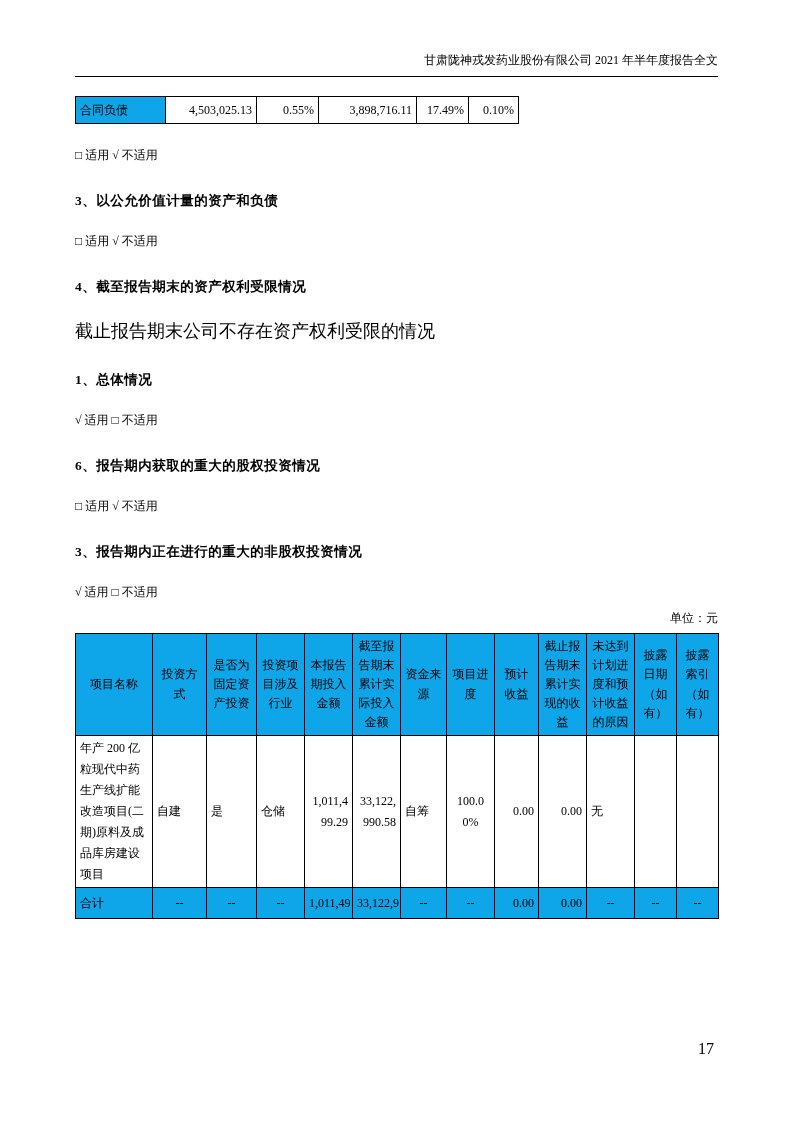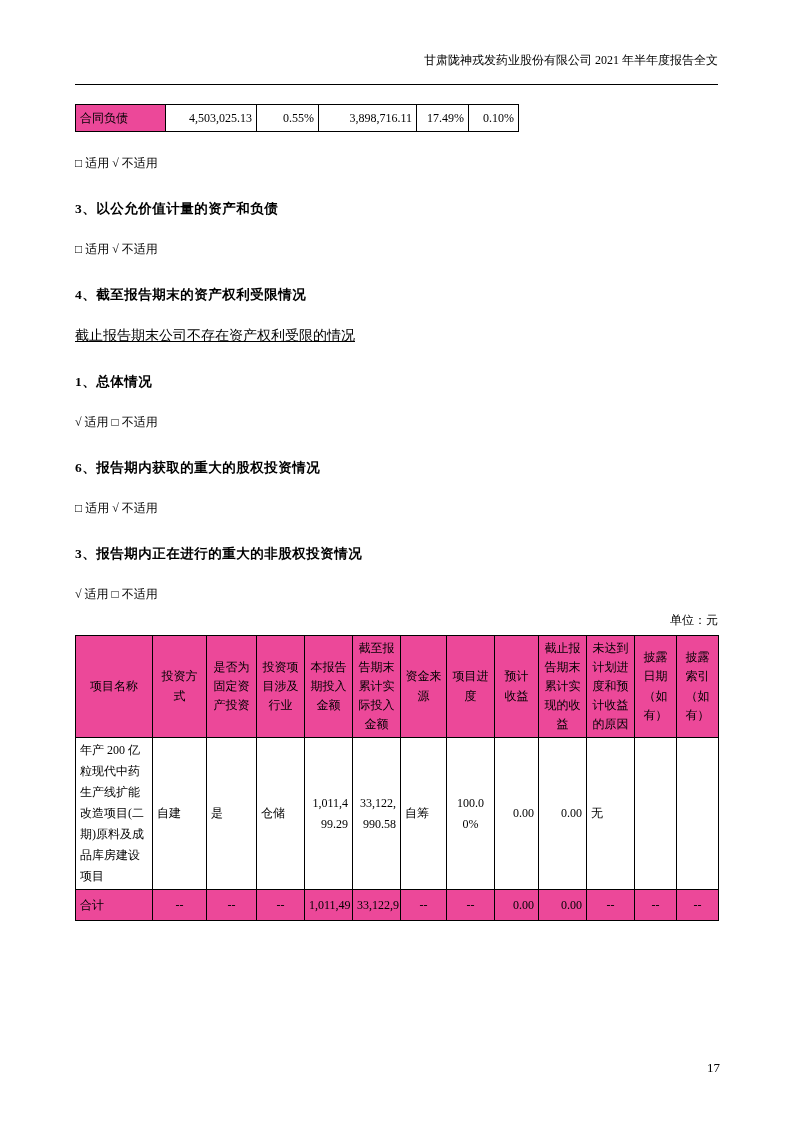--- a/index.html
+++ b/index.html
@@ -4,53 +4,53 @@
 <style>
   * { margin:0; padding:0; box-sizing:border-box; }
   html,body { background:#ffffff; }
   body {
     width:793px; height:1122px; margin:0 auto;
     font-family:"Liberation Serif","DejaVu Serif",serif;
     color:#000;
   }
   .page { position:relative; width:793px; height:1122px; padding:52px 75px 0 75px; }
 
-  .doc-header { text-align:right; font-size:12px; padding-bottom:15px; border-bottom:1px solid #000; }
+  .doc-header { text-align:right; font-size:12px; padding-bottom:7px; border-bottom:1px solid #000; }
 
   table { border-collapse:collapse; table-layout:fixed; width:643px; }
   .tbl td { border:1px solid #000; font-size:12px; padding:2px 4px; vertical-align:middle; overflow:hidden; }
-  .shade { background:#ec4899; }
+  .shade { background:#0ea5e9; }
   .num { text-align:right; }
   .ctr { text-align:center; }
   .lft { text-align:left; }
   .brk { word-break:break-all; }
   .tight { padding:2px 2px; }
   .nowrap { white-space:nowrap; }
 
   .t-liability { width:443px; margin-top:19px; }
   .t-liability tr { height:27px; }
 
   .h3 { font-size:13.5px; font-weight:bold; margin-top:28px; letter-spacing:0.5px; }
   .h2 { font-size:15px;  font-weight:bold; margin-top:30px; letter-spacing:0.5px; }
   .apply { font-size:12px; margin-top:23px; }
-  .body-text { font-size:14px; margin-top:23px;text-decoration:underline; }
+  .body-text { font-size:18px; margin-top:23px; }
 
   .t-overall { margin-top:13px; }
   .t-overall tr { height:27px; }
   .t-overall .head td { text-align:center; }
 
   .unit { text-align:right; font-size:12px; margin-top:9px; }
 
   .t-invest { margin-top:6px; }
   .t-invest td { line-height:1.6; }
   .t-invest .head td { text-align:center; height:102px; }
   .t-invest .datarow td { height:134px; line-height:1.75; }
   .t-invest .totalrow td { height:31px; line-height:1.4;margin-top:16px; }
 
-  .page-number { position:absolute; top:1040px; right:73px; font-size:13px;margin-top:20px; }
+  .page-number { position:absolute; top:1040px; right:79px; font-size:16px; }
 </style>
 </head>
 <body>
 
 <div class="page">
 
   <div class="doc-header">
     <span>甘肃陇神戎发药业股份有限公司 2021 年半年度报告全文</span>
   </div>
 

